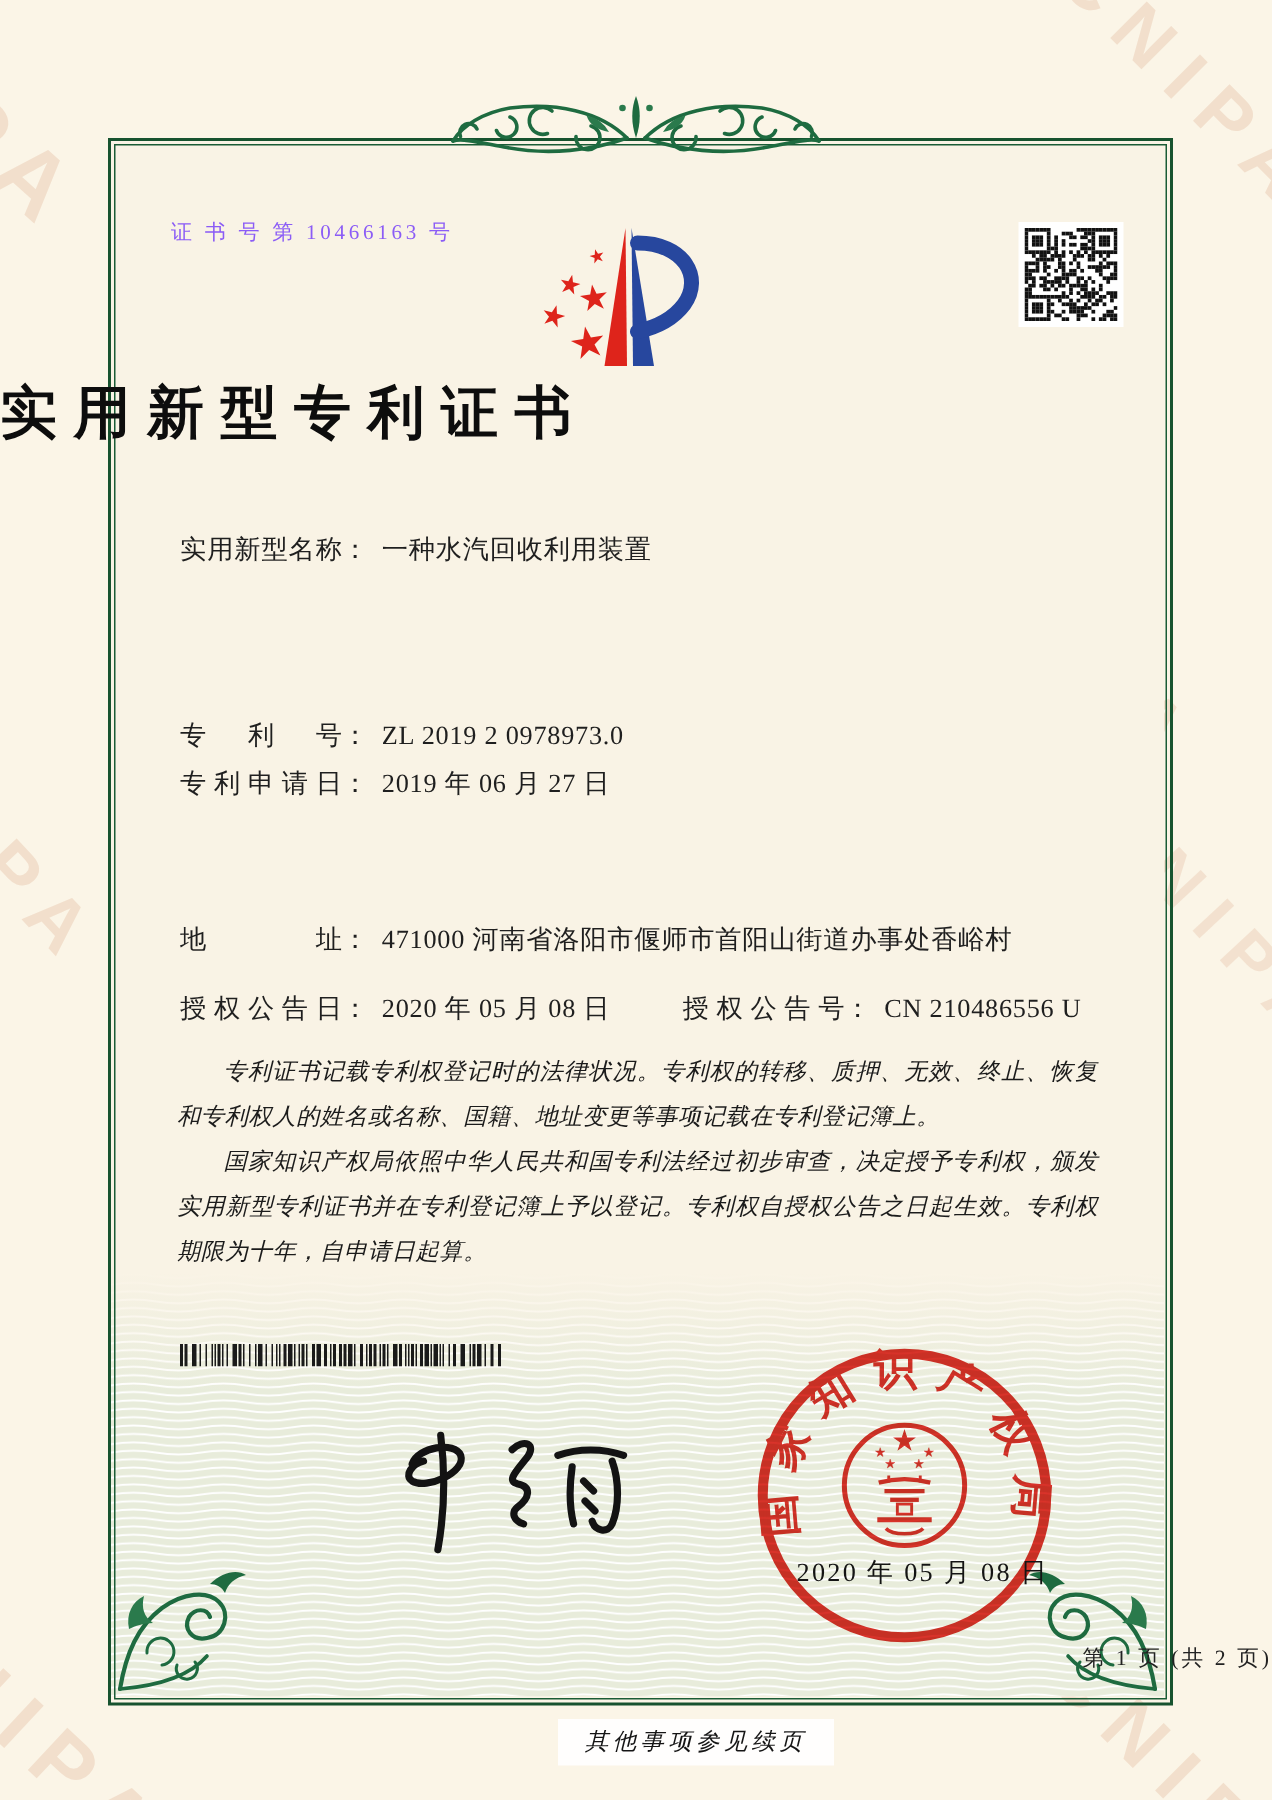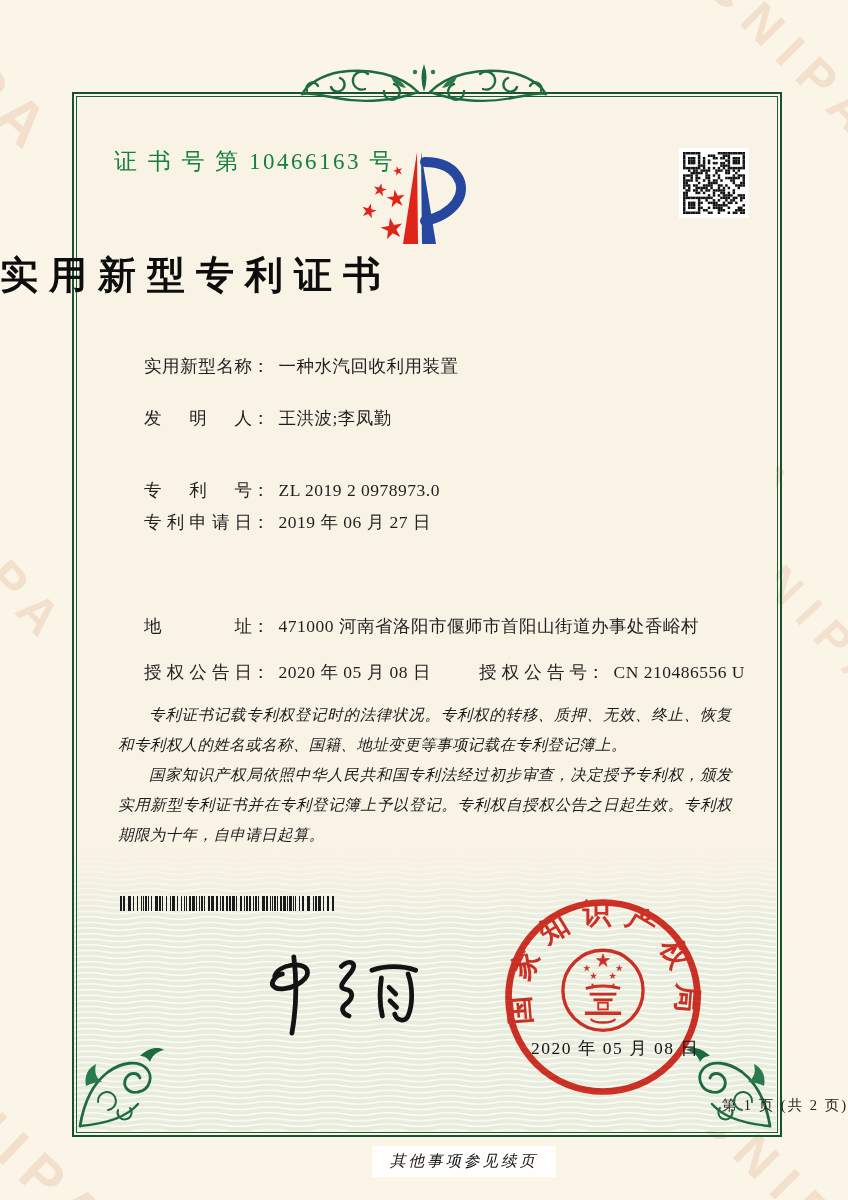--- a/index.html
+++ b/index.html
@@ -27,32 +27,32 @@
       background:linear-gradient(#f9f3e5,rgba(249,243,229,0));}
   .frame{position:absolute;left:72px;top:92px;width:706px;height:1041px;
       border:2.5px solid #17532f;z-index:3;pointer-events:none;}
   .frame::after{content:"";position:absolute;inset:2px;border:1px solid #1a5c36;}
   .orn{position:absolute;z-index:4;pointer-events:none;}
   .orn-top{left:294px;top:56px;}
   .orn-bl{left:76px;top:1040px;}
   .orn-br{left:684px;top:1040px;transform:scaleX(-1);}
 
   
-  .cert-no{position:absolute;left:114px;top:146px;font-size:23px;color:#15803d;
+  .cert-no{position:absolute;left:114px;top:146px;font-size:14px;color:#8b5cf6;
       letter-spacing:2.5px;z-index:5;}
   .logo{position:absolute;left:352px;top:140px;z-index:5;}
   .qr-box{position:absolute;left:679px;top:148px;width:70px;height:70px;background:#fff;
       padding:0;z-index:5;display:flex;align-items:center;justify-content:center;}
   .title{position:absolute;left:0;top:250px;width:848px;text-align:left;margin:0;
       font-size:38px;font-weight:bold;color:#0d0d0d;letter-spacing:11px;z-index:5;}
 
   
   .row{position:absolute;left:120px;width:620px;font-size:17.5px;color:#1f1f1f;z-index:5;
       white-space:nowrap;}
-  .lbl{display:inline-block;width:108px;text-align:justify;text-align-last:justify;margin-left:24px;}
+  .lbl{display:inline-block;width:108px;text-align:justify;text-align-last:justify;}
   .colon{display:inline-block;}
   .val{margin-left:9px;letter-spacing:0.5px;}
   .grp2{position:absolute;left:335px;top:0;}
 
   
   .body-text{position:absolute;left:118px;top:700px;width:614px;z-index:5;}
   .body-text p{margin:0;font-size:15.5px;font-style:italic;line-height:1.93;
       color:#1b1b1b;text-indent:2em;letter-spacing:0.4px;text-align:justify;}
 
   
@@ -493,23 +493,20 @@
         <rect x="57.04" y="59.52" width="2.48" height="2.48" fill="#111"></rect>
         <rect x="59.52" y="59.52" width="2.48" height="2.48" fill="#111"></rect>
       </svg>
   </div>
 
   <h1 class="title">实用新型专利证书</h1>
 
   <div class="row" style="top:354px">
     <span class="lbl">实用新型名称</span><span class="colon">：</span><span class="val">一种水汽回收利用装置</span>
   </div>
-  <div class="row" style="top:406px">
-    <span class="lbl">发明人</span><span class="colon">：</span><span class="val">王洪波;李凤勤</span>
-  </div>
   <div class="row" style="top:478px">
     <span class="lbl">专利号</span><span class="colon">：</span><span class="val">ZL 2019 2 0978973.0</span>
   </div>
   <div class="row" style="top:510px">
     <span class="lbl">专利申请日</span><span class="colon">：</span><span class="val">2019 年 06 月 27 日</span>
   </div>
   <div class="row" style="top:614px">
     <span class="lbl">地址</span><span class="colon">：</span><span class="val">471000 河南省洛阳市偃师市首阳山街道办事处香峪村</span>
   </div>
   <div class="row" style="top:660px">

